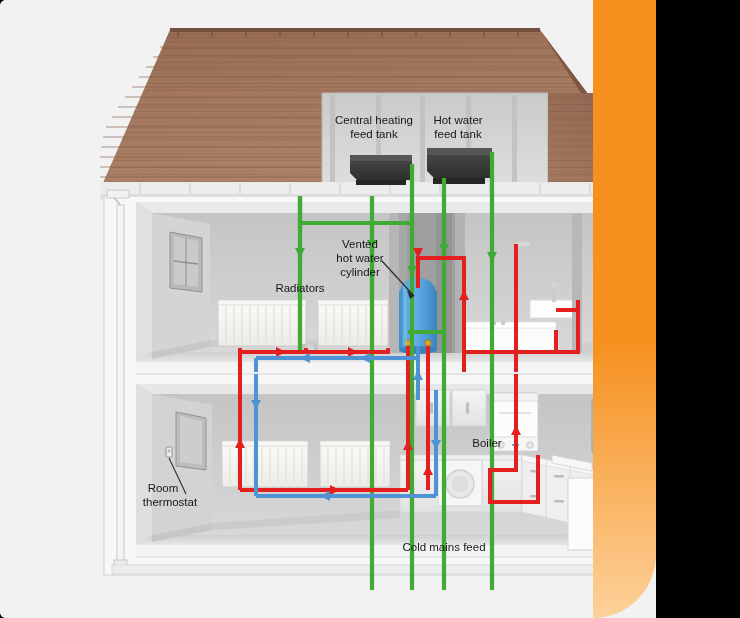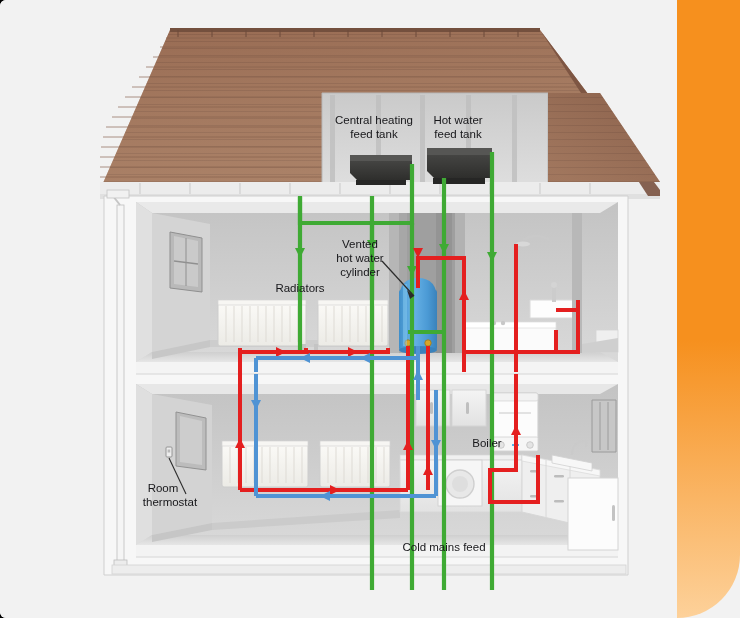--- a/index.html
+++ b/index.html
@@ -2,21 +2,21 @@
 <html><head>
 <meta charset="utf-8">
 <style>
   html, body {
     margin: 0;
     padding: 0;
     background: #000;
   }
   #page {
     position: relative;
-    width: 740px;
+    width: 656px;
     height: 618px;
     overflow: hidden;
     background: #f2f2f2;
     border-radius: 6px 0 0 6px;
     font-family: "Liberation Sans", sans-serif;
   }
   #canvas-bg {
     position: absolute;
     left: 0; top: 0;
     width: 678px; height: 618px;

